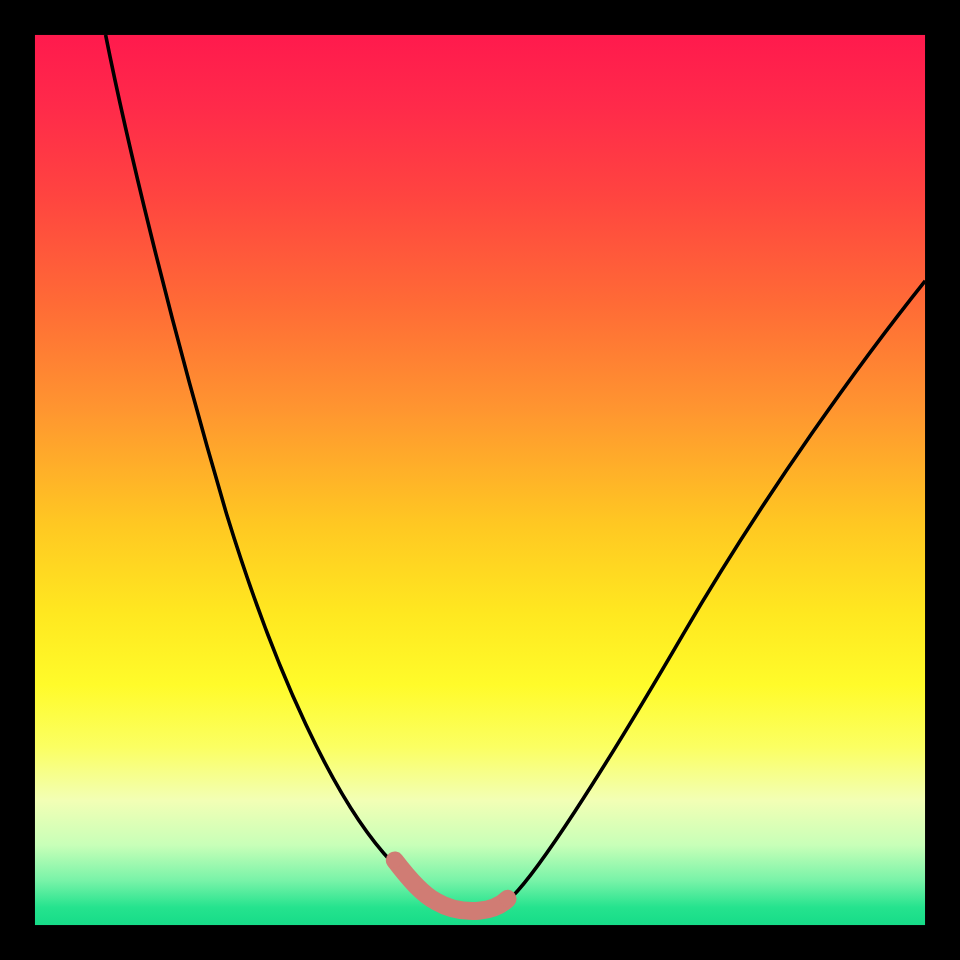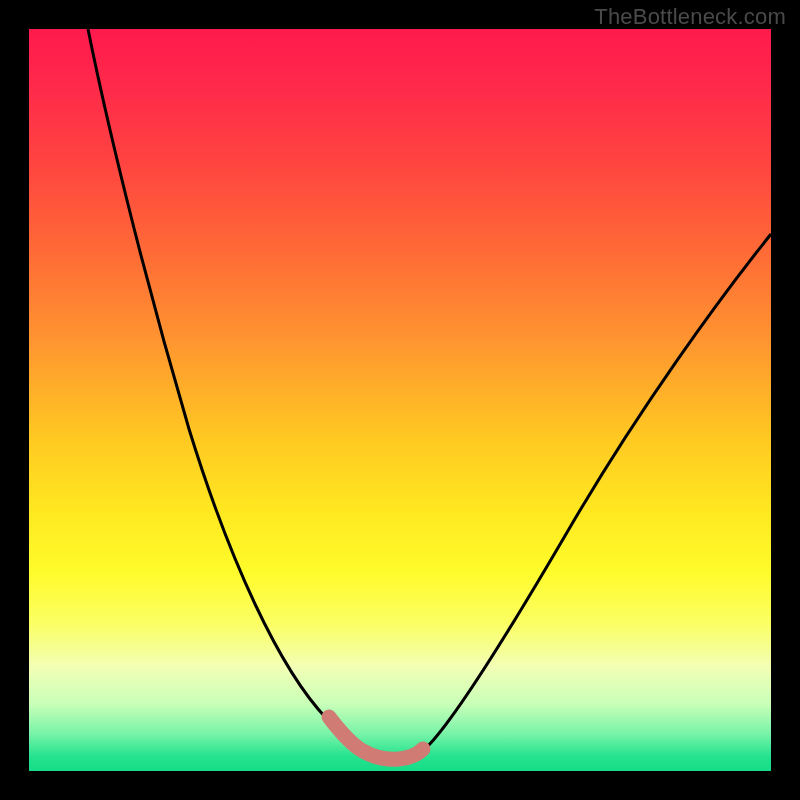--- a/index.html
+++ b/index.html
@@ -60,21 +60,20 @@
     left: 0; top: 0;
     width: 742px;
     height: 742px;
   }
 </style>
 </head>
 <body>
 
 <div class="frame">
 
-  <div class="watermark">TheBottleneck.com</div>
 
   <div class="plot">
     <div class="gradient"></div>
 
     <svg class="curve" viewBox="0 0 742 742" preserveAspectRatio="none">
       <path fill="none" stroke="#000" stroke-width="3" d="M 59 0
                C 75 80, 110 230, 160 400
                C 200 530, 250 640, 298 690
                C 312 704, 322 713, 332 720
                C 342 726, 355 729, 368 729

